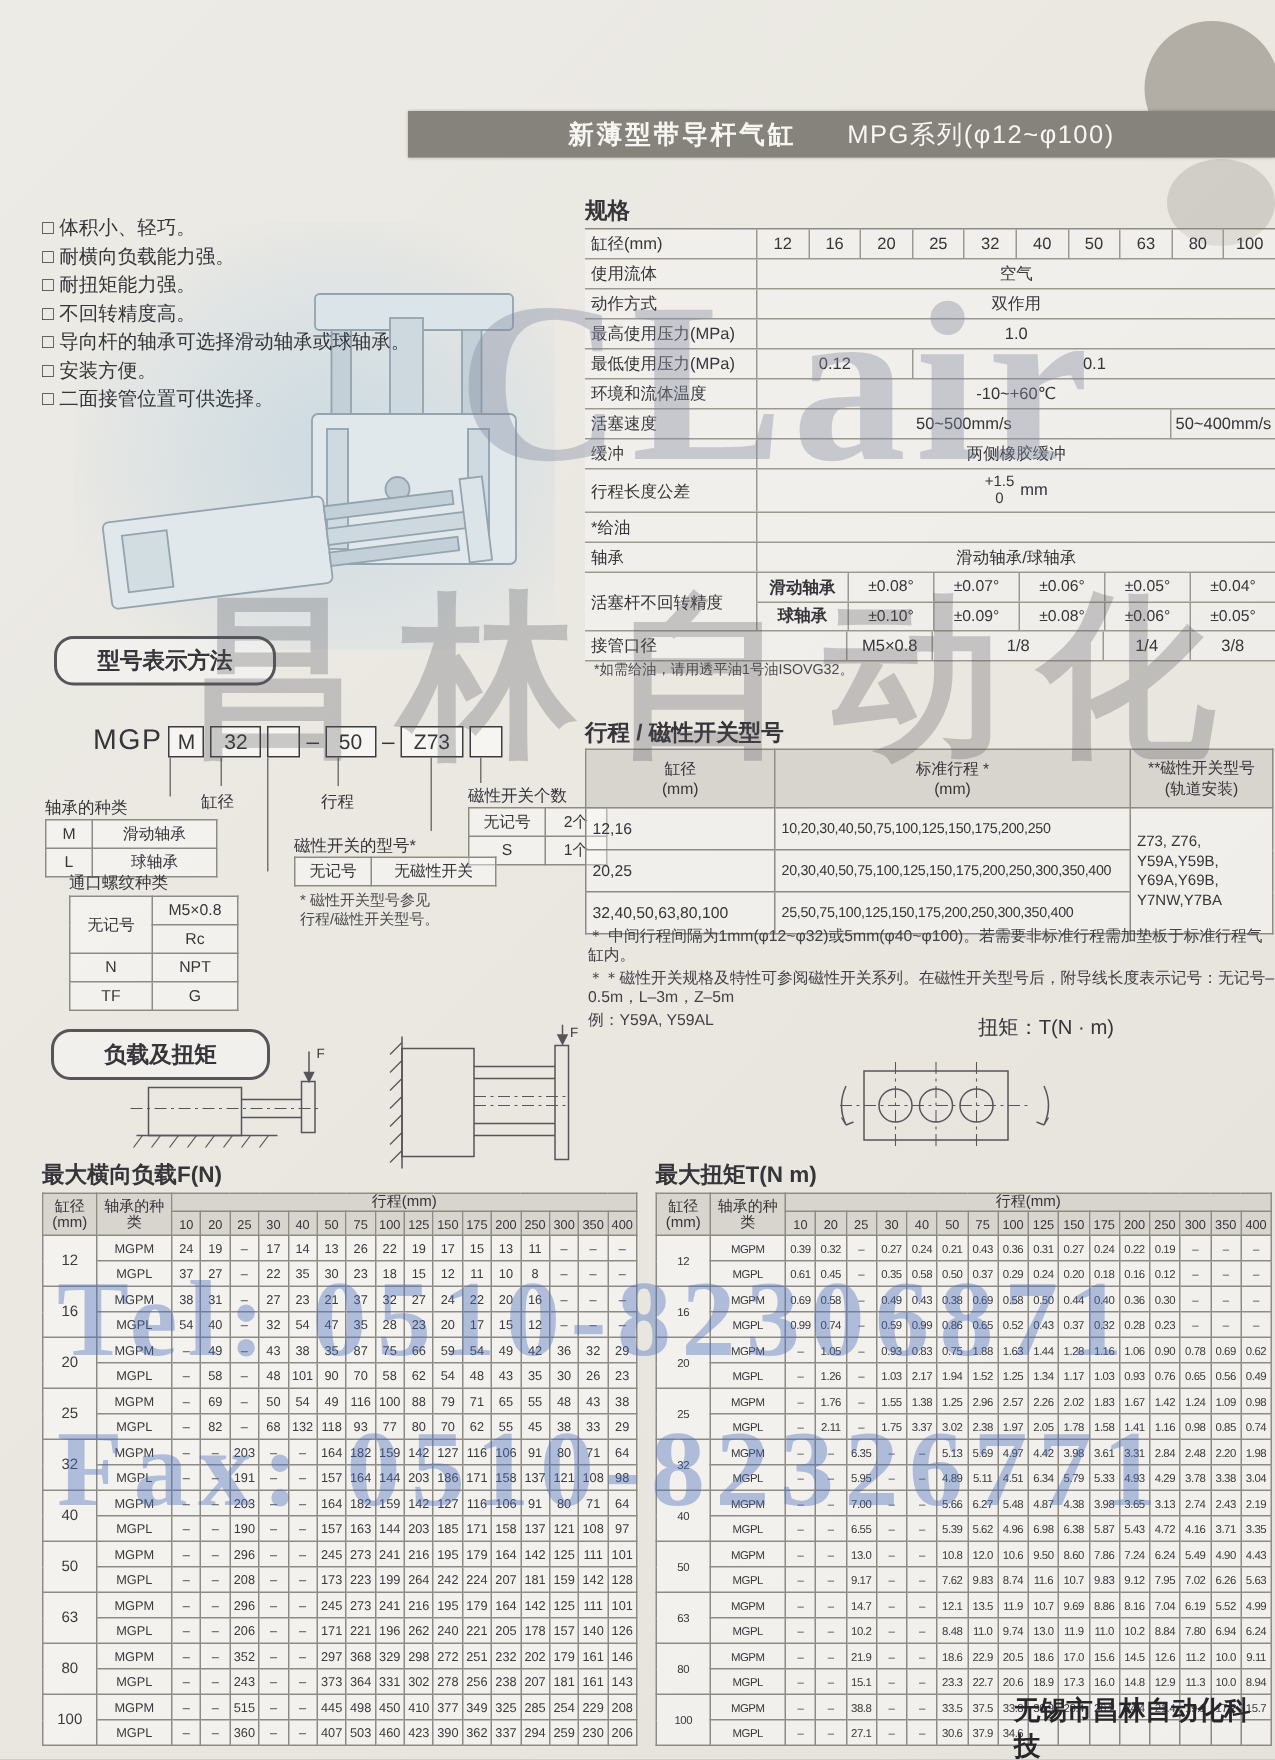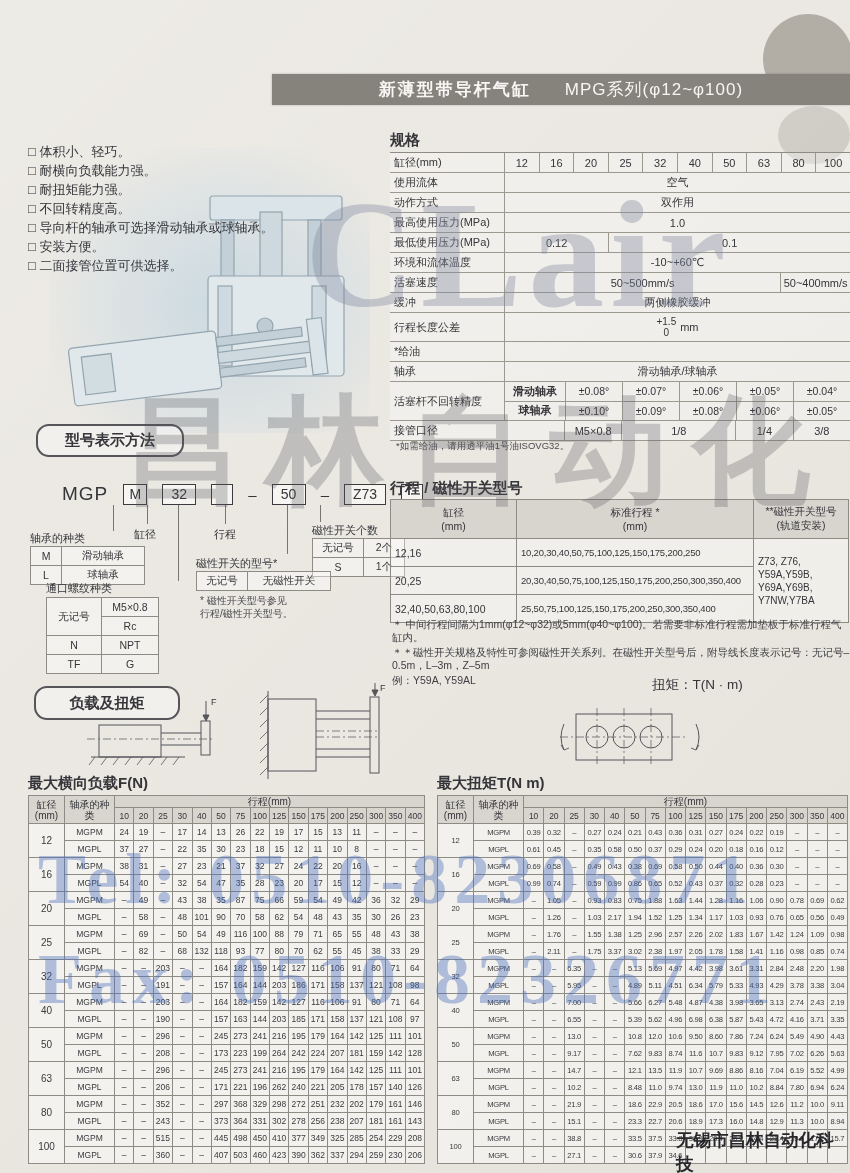--- a/index.html
+++ b/index.html
@@ -45,21 +45,21 @@
   .rot-cell:first-child{border-left:none;}
   .port-cells{flex:1;display:flex;}
   .port-cells>div{display:flex;align-items:center;justify-content:center;border-left:1px solid #9c998f;}
   .port-cells>div:first-child{border-left:none;}
   .p1{flex:1;}.p2{flex:2;}
   #spec-footnote{left:396px;top:440px;font-size:9.5px;color:#4a4a4e;}
   
   .title-box{border:2px solid #55555a;border-radius:13px;display:flex;align-items:center;justify-content:center;
              font-size:15px;font-weight:bold;background:rgba(255,255,255,.35);}
   #model-box{left:36px;top:424px;width:144px;height:29px;}
-  #model-code{left:62px;top:483px;display:flex;align-items:center;gap:15px;height:22px;}
+  #model-code{left:62px;top:483px;display:flex;align-items:center;gap:4px;height:22px;}
   #model-code .pref{font-size:19px;letter-spacing:1px;}
   .mbox{border:1.5px solid #3c3c40;height:21px;display:inline-flex;align-items:center;justify-content:center;
         font-size:14px;background:rgba(255,255,255,.55);box-sizing:border-box;}
   .dash{font-size:15px;}
   .vline{width:1px;background:#77756f;}
   .mini-label{font-size:11px;}
   .mini-table{border-collapse:collapse;font-size:10.5px;background:rgba(255,255,255,.4);}
   .mini-table td{border:1px solid #8e8b84;padding:1px 5px;height:16px;text-align:center;}
   .note{font-size:10px;line-height:13px;color:#4a4a4e;}
   

